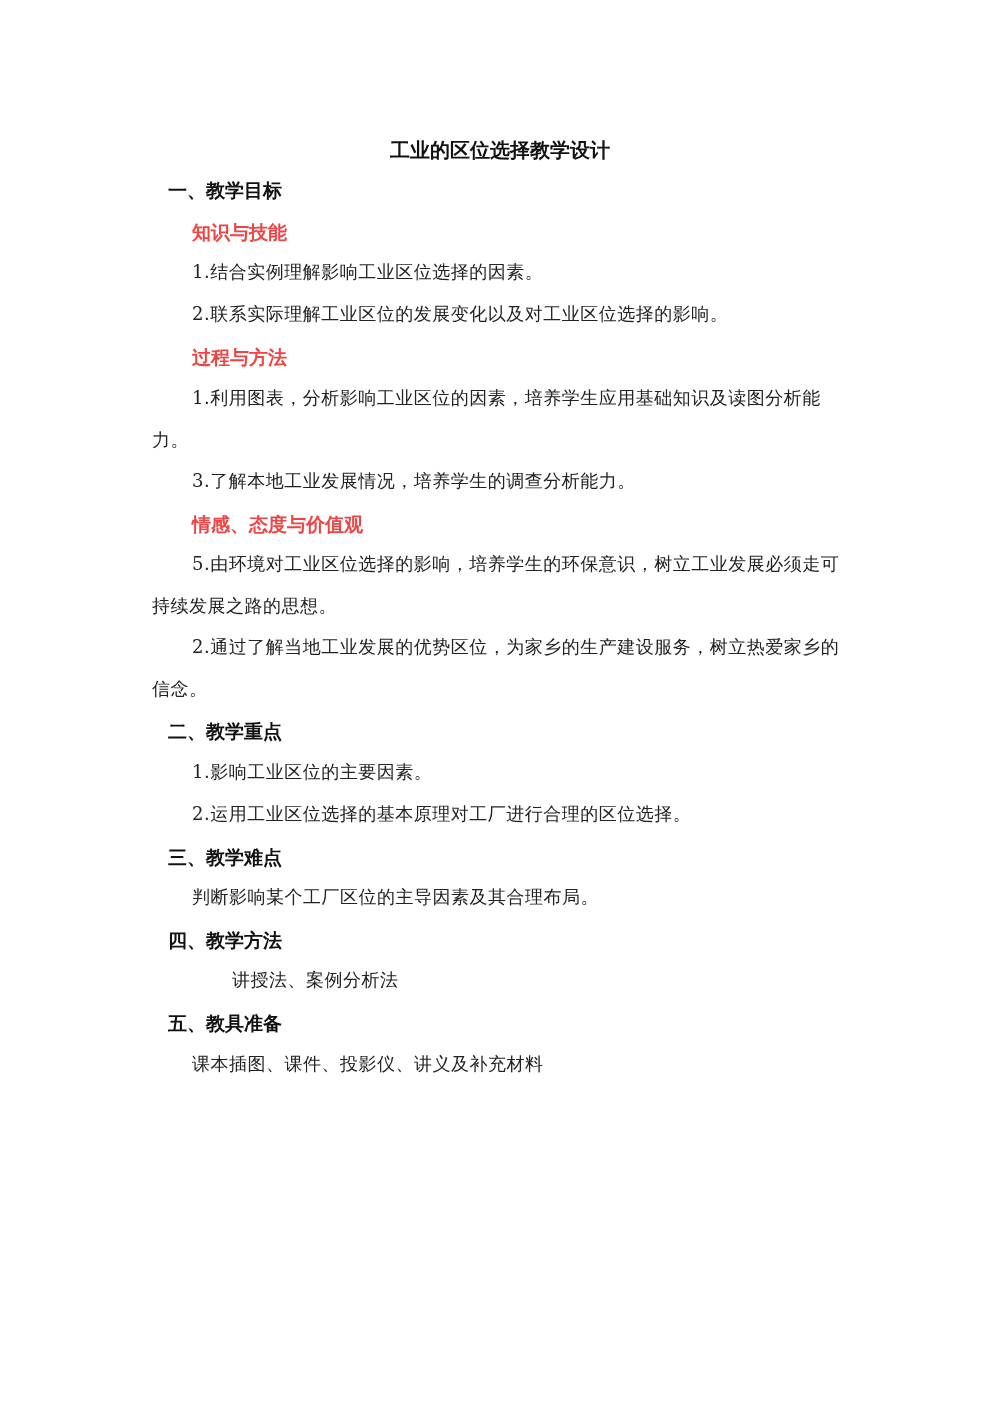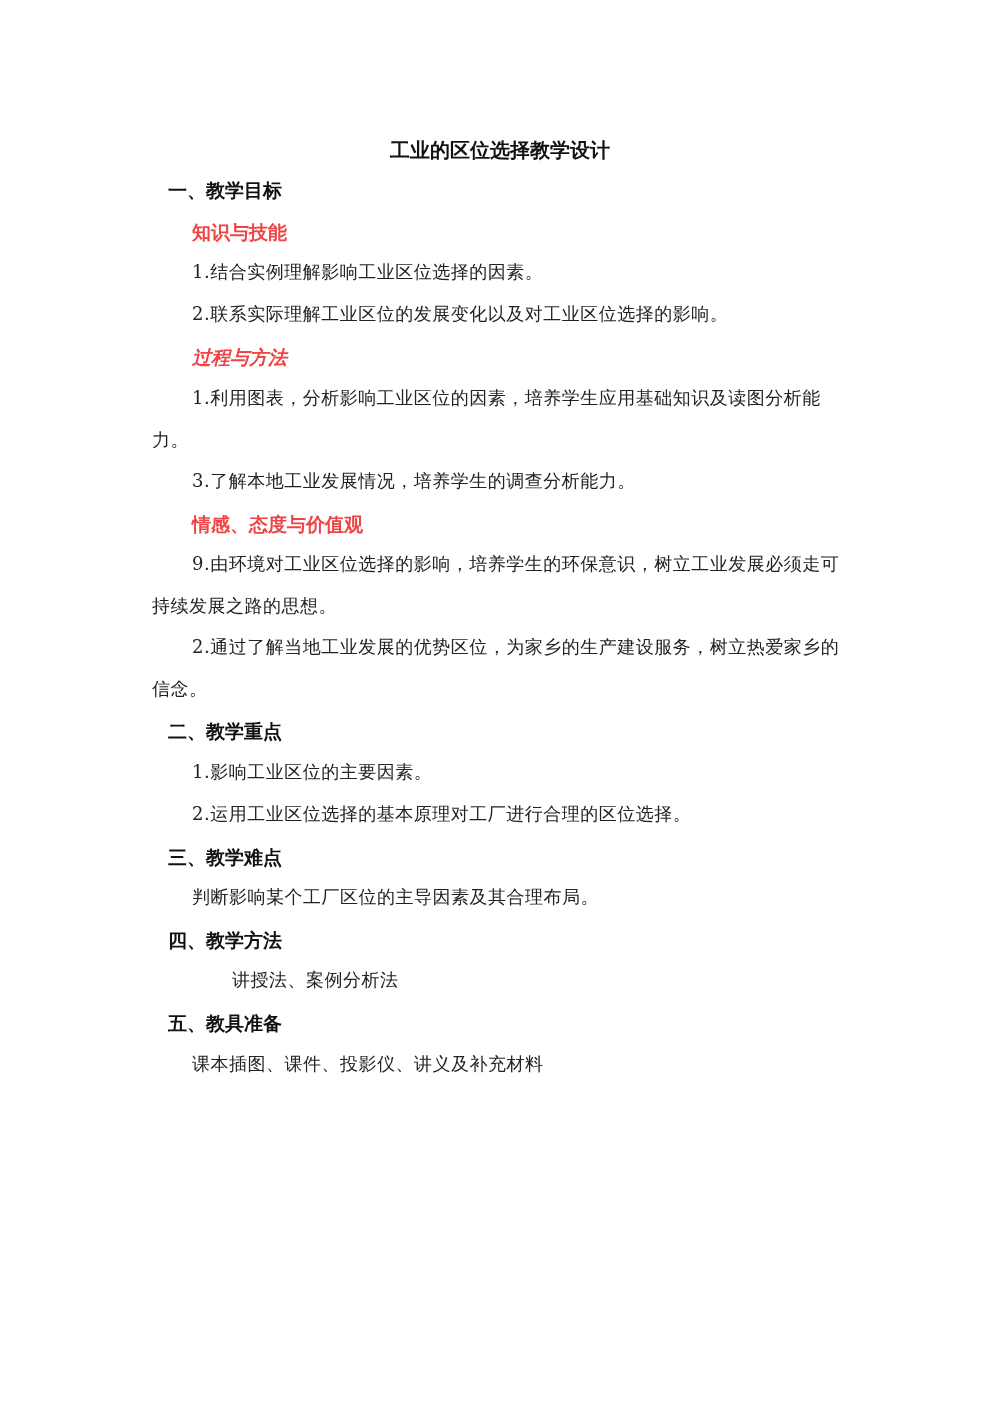--- a/index.html
+++ b/index.html
@@ -24,26 +24,26 @@
 <div class="page">
 
   <div class="title">工业的区位选择教学设计</div>
 
   <div class="h1" style="top:176px;">一、教学目标</div>
 
   <div class="h2" style="top:218px;">知识与技能</div>
   <div class="p single" style="top:251px;">1.结合实例理解影响工业区位选择的因素。</div>
   <div class="p single" style="top:293px;">2.联系实际理解工业区位的发展变化以及对工业区位选择的影响。</div>
 
-  <div class="h2" style="top:343px;font-style:italic;">过程与方法</div>
+  <div class="h2" style="top:343px;">过程与方法</div>
   <div class="p" style="top:377px;">1.利用图表，分析影响工业区位的因素，培养学生应用基础知识及读图分析能力。</div>
   <div class="p single" style="top:460px;">3.了解本地工业发展情况，培养学生的调查分析能力。</div>
 
   <div class="h2" style="top:510px;">情感、态度与价值观</div>
-  <div class="p" style="top:543px;">9.由环境对工业区位选择的影响，培养学生的环保意识，树立工业发展必须走可持续发展之路的思想。</div>
+  <div class="p" style="top:543px;">5.由环境对工业区位选择的影响，培养学生的环保意识，树立工业发展必须走可持续发展之路的思想。</div>
   <div class="p" style="top:626px;">2.通过了解当地工业发展的优势区位，为家乡的生产建设服务，树立热爱家乡的信念。</div>
 
   <div class="h1" style="top:717px;">二、教学重点</div>
   <div class="p single" style="top:751px;">1.影响工业区位的主要因素。</div>
   <div class="p single" style="top:793px;">2.运用工业区位选择的基本原理对工厂进行合理的区位选择。</div>
 
   <div class="h1" style="top:843px;">三、教学难点</div>
   <div class="p single" style="top:876px;">判断影响某个工厂区位的主导因素及其合理布局。</div>
 
   <div class="h1" style="top:926px;">四、教学方法</div>

